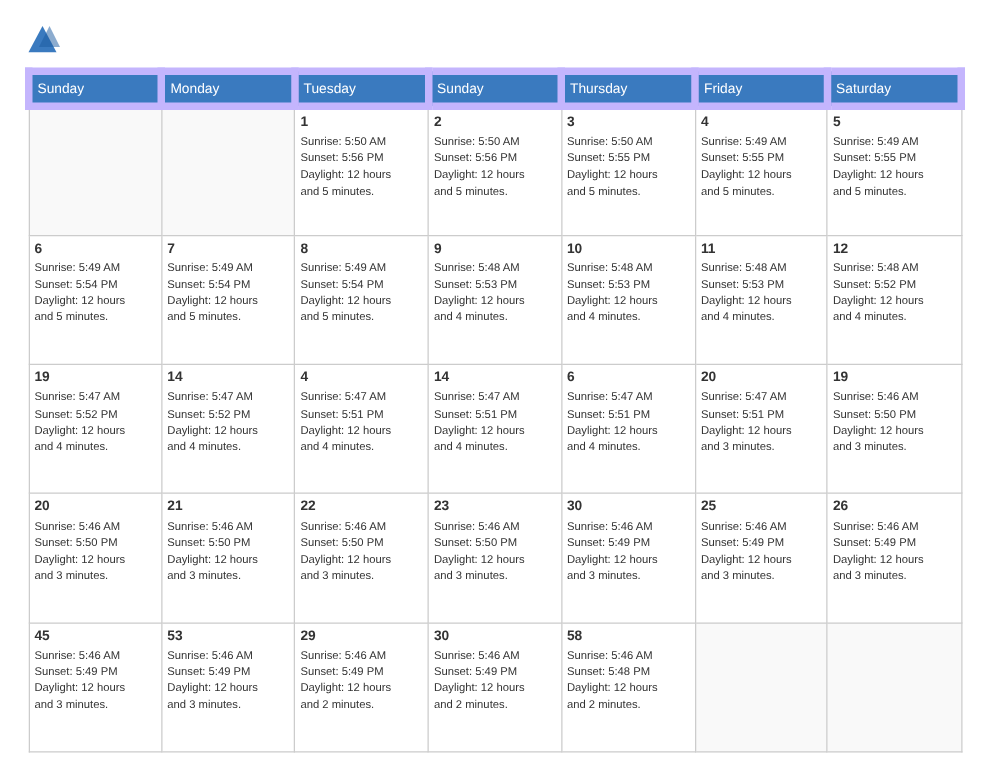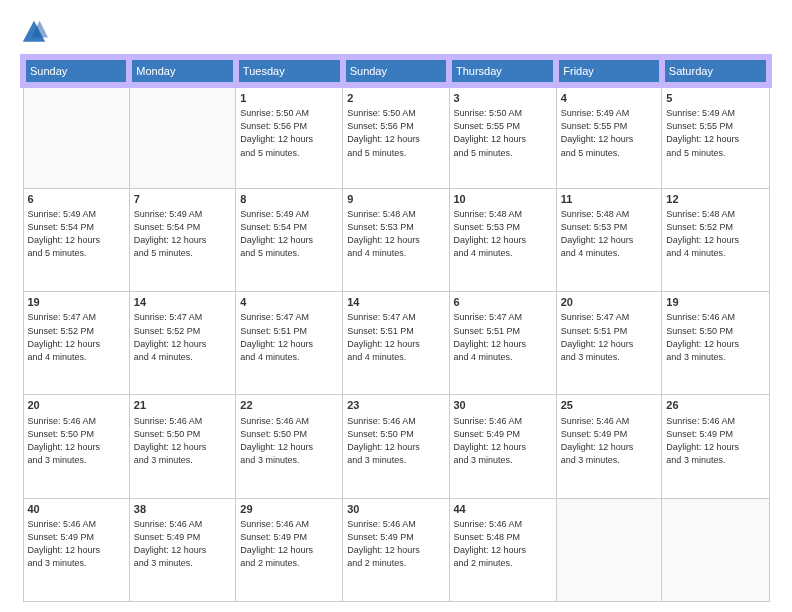--- a/index.html
+++ b/index.html
@@ -325,49 +325,49 @@
           <td>
             <span class="day-num">26</span>
             <div class="day-info" style="white-space: pre-line;">Sunrise: 5:46 AM
 Sunset: 5:49 PM
 Daylight: 12 hours
 and 3 minutes.</div>
           </td>
         </tr>
         <tr>
           <td>
-            <span class="day-num">40</span>
-            <div class="day-info" style="white-space: pre-line;">Sunrise: 5:46 AM
-Sunset: 5:49 PM
-Daylight: 12 hours
-and 3 minutes.</div>
-          </td>
-          <td>
-            <span class="day-num">38</span>
+            <span class="day-num">45</span>
+            <div class="day-info" style="white-space: pre-line;">Sunrise: 5:46 AM
+Sunset: 5:49 PM
+Daylight: 12 hours
+and 3 minutes.</div>
+          </td>
+          <td>
+            <span class="day-num">53</span>
             <div class="day-info" style="white-space: pre-line;">Sunrise: 5:46 AM
 Sunset: 5:49 PM
 Daylight: 12 hours
 and 3 minutes.</div>
           </td>
           <td>
             <span class="day-num">29</span>
             <div class="day-info" style="white-space: pre-line;">Sunrise: 5:46 AM
 Sunset: 5:49 PM
 Daylight: 12 hours
 and 2 minutes.</div>
           </td>
           <td>
             <span class="day-num">30</span>
             <div class="day-info" style="white-space: pre-line;">Sunrise: 5:46 AM
 Sunset: 5:49 PM
 Daylight: 12 hours
 and 2 minutes.</div>
           </td>
           <td>
-            <span class="day-num">44</span>
+            <span class="day-num">58</span>
             <div class="day-info" style="white-space: pre-line;">Sunrise: 5:46 AM
 Sunset: 5:48 PM
 Daylight: 12 hours
 and 2 minutes.</div>
           </td>
           <td class="empty"></td>
           <td class="empty"></td>
         </tr>
       </tbody>
   </table>

